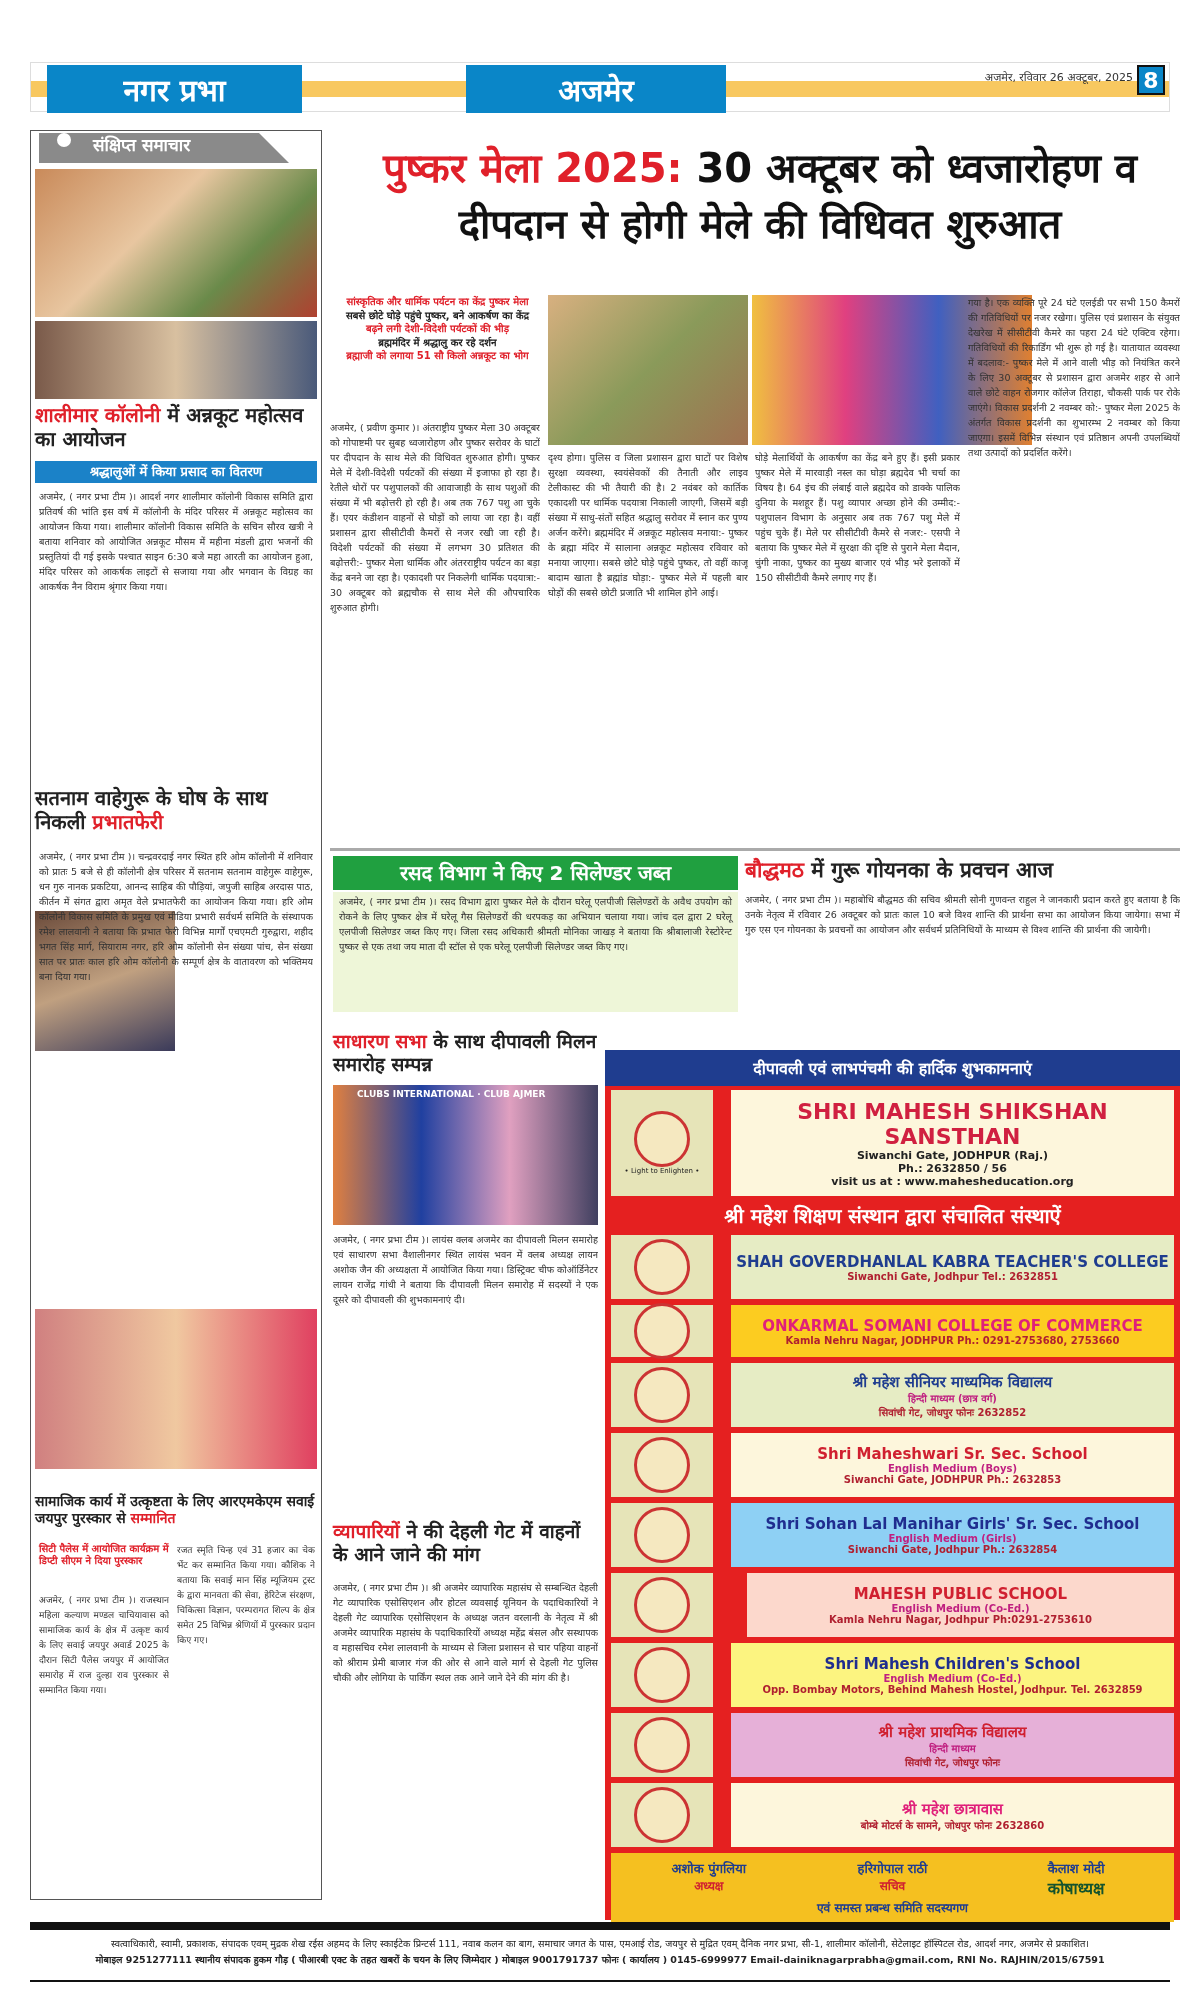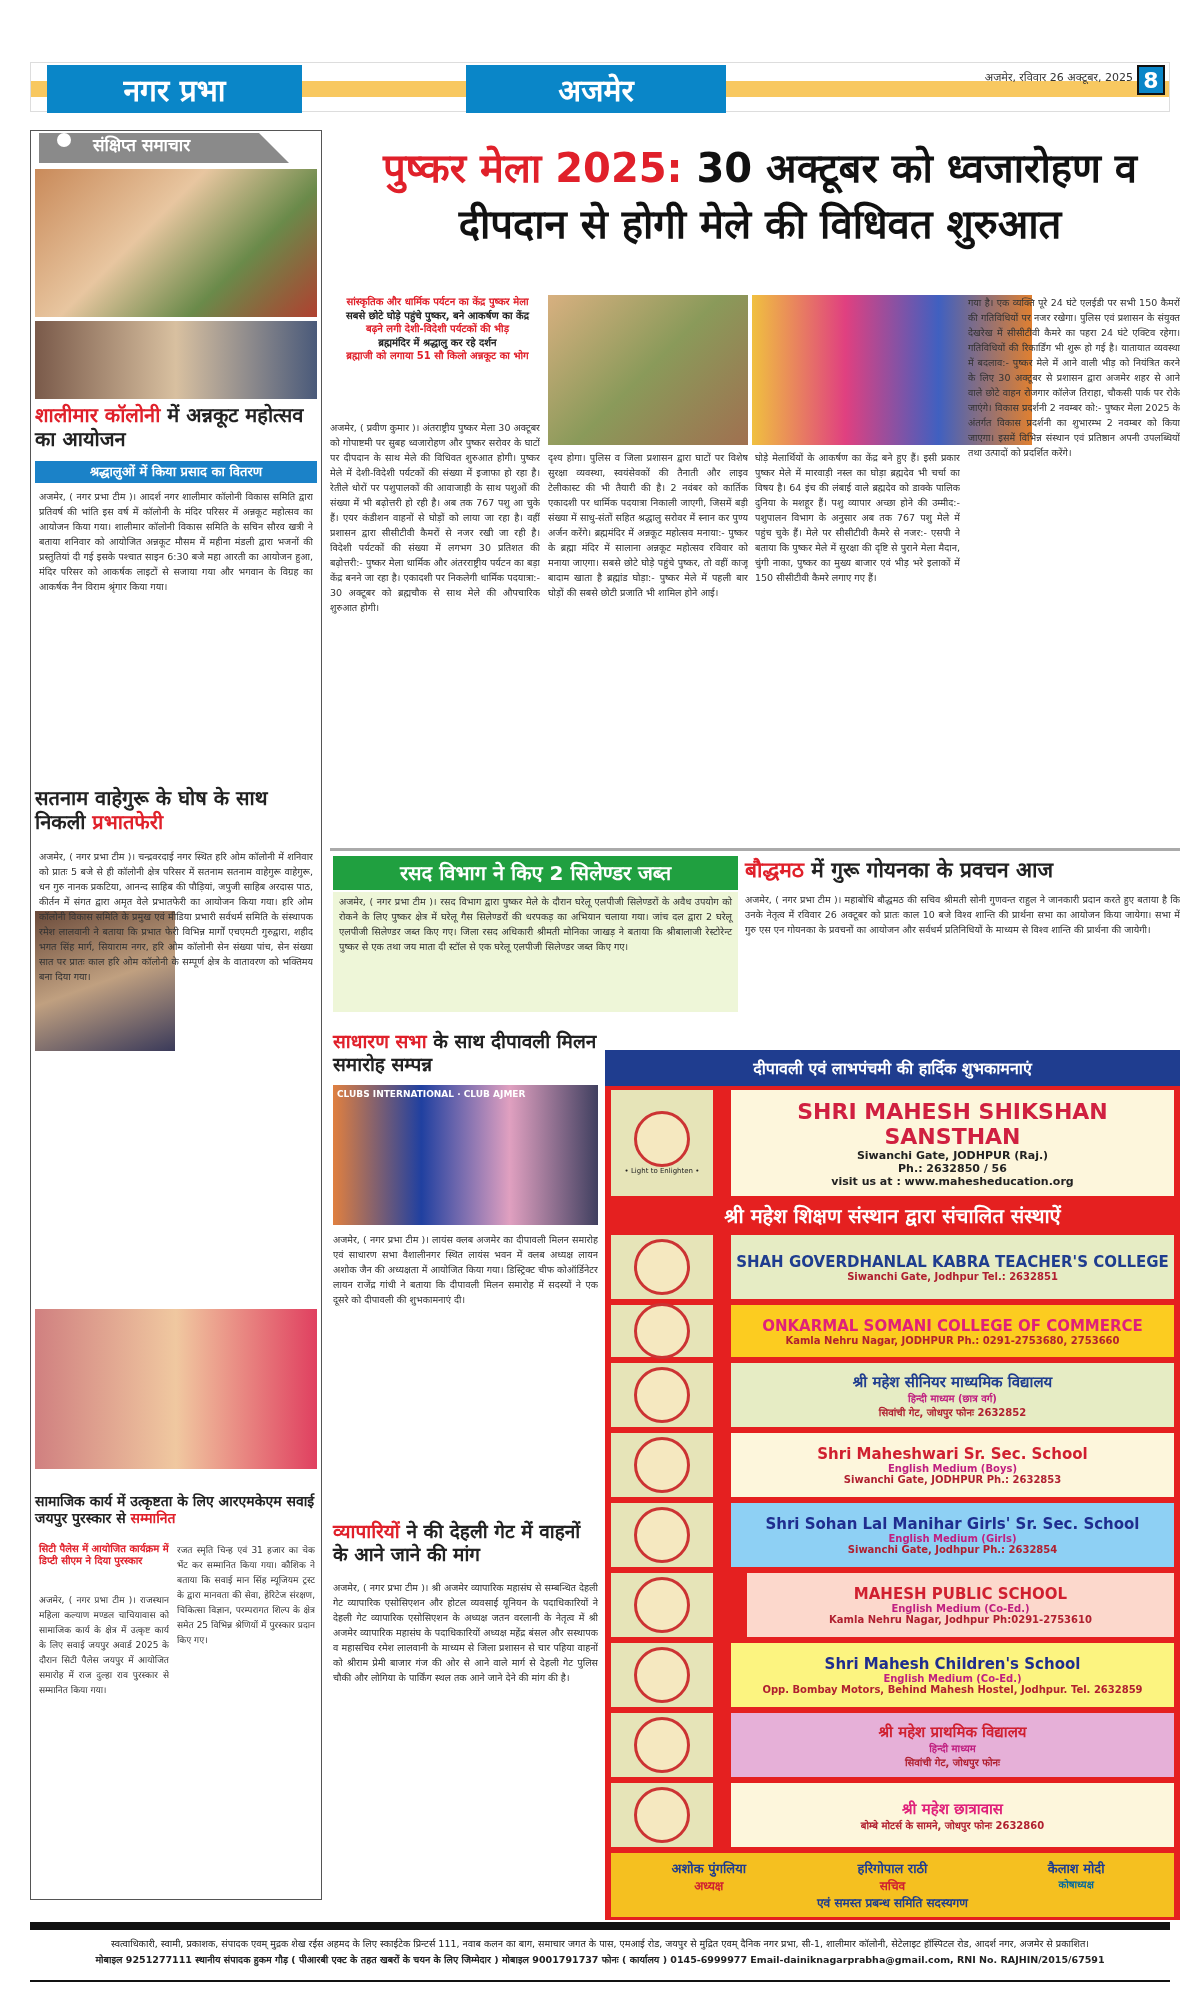--- a/index.html
+++ b/index.html
@@ -6,21 +6,21 @@
 body{width:1200px;height:1995px;background:#fff;font-family:"DejaVu Sans","Liberation Sans",sans-serif;color:#222;position:relative;overflow:hidden}
 .abs{position:absolute}
 .header{left:30px;top:62px;width:1140px;height:50px;border:1px solid #ddd;background:#fff}
 .hstripe{position:absolute;left:0;right:0;top:18px;height:16px;background:#f8c860}
 .hbox{position:absolute;top:2px;height:48px;background:#0a86c8;color:#fff;font-weight:bold;font-size:30px;display:flex;align-items:center;justify-content:center;font-family:"DejaVu Sans",sans-serif}
 .hdate{position:absolute;right:36px;top:6px;font-size:11px;color:#333}
 .hpage{position:absolute;right:4px;top:2px;width:28px;height:30px;background:#0a86c8;color:#fff;font-weight:bold;font-size:22px;display:flex;align-items:center;justify-content:center;border:2px solid #111}
 .col-left{left:30px;top:130px;width:292px;height:1770px;border:1px solid #555}
 .sec-tag{position:absolute;left:8px;top:2px;width:250px;height:30px;background:#8a8a8a;color:#fff;font-weight:bold;font-size:17px;display:flex;align-items:flex-start;padding-left:18px;clip-path:polygon(0 0,88% 0,100% 100%,0 100%)}
 .sec-tag .dot{width:14px;height:14px;border-radius:50%;background:#fff;margin-right:22px}
-.photo{position:absolute;background:linear-gradient(135deg,#c98a5a,#e8c6a0 40%,#6a8a4a 70%,#b04030);}
+.photo{position:absolute;background:linear-gradient(135deg,#c98a5a,#e8c6a0 40%,#6a8a4a 70%,#b04030);padding-left:20px;}
 .hl{position:absolute;font-weight:bold;line-height:1.2}
 .red{color:#e0202a}
 .body-text{position:absolute;font-size:9.5px;line-height:15px;color:#333;text-align:justify;overflow:hidden}
 .bar-blue{position:absolute;background:#1b82c8;color:#fff;font-weight:bold;text-align:center}
 .main-title{left:330px;top:140px;width:860px;text-align:center;font-weight:bold;font-size:40px;line-height:56px;color:#111}
 .sub-list{left:330px;top:295px;width:215px;text-align:center;font-size:10px;line-height:13.5px;font-weight:bold}
 .sub-list div:nth-child(odd){color:#e0202a}
 .divider{position:absolute;height:3px;background:#aaa}
 .green-bar{position:absolute;background:#20a040;color:#fff;font-weight:bold;text-align:center}
 .ad{left:605px;top:1050px;width:575px;height:870px;background:#e52020;padding:6px}
@@ -207,21 +207,21 @@
     <div>
         <div style="color:#1f3d8f;font-size:13px">अशोक पुंगलिया</div>
         <div style="color:#d02030;font-size:12px">अध्यक्ष</div>
       </div>
     <div>
         <div style="color:#1f3d8f;font-size:13px">हरिगोपाल राठी</div>
         <div style="color:#d02030;font-size:12px">सचिव</div>
       </div>
     <div>
         <div style="color:#1f3d8f;font-size:13px">कैलाश मोदी</div>
-        <div style="color:#0369a1;font-size:10px">कोषाध्यक्ष</div>
+        <div style="color:#14532d;font-size:16px">कोषाध्यक्ष</div>
       </div>
     <div style="grid-column:1/4;color:#1f3d8f;font-size:12px">एवं समस्त प्रबन्ध समिति सदस्यगण</div>
   </div>
 </div>
 
 <div class="abs footer">
   <div>स्वत्वाधिकारी, स्वामी, प्रकाशक, संपादक एवम् मुद्रक शेख रईस अहमद के लिए स्काईटेक प्रिन्टर्स 111, नवाब कलन का बाग, समाचार जगत के पास, एमआई रोड, जयपुर से मुद्रित एवम् दैनिक नगर प्रभा, सी-1, शालीमार कॉलोनी, सेटेलाइट हॉस्पिटल रोड, आदर्श नगर, अजमेर से प्रकाशित।</div>
   <div style="font-weight:bold">मोबाइल 9251277111 स्थानीय संपादक हुकम गौड़ ( पीआरबी एक्ट के तहत खबरों के चयन के लिए जिम्मेदार )  मोबाइल 9001791737 फोनः ( कार्यालय ) 0145-6999977 Email-dainiknagarprabha@gmail.com, RNI No. RAJHIN/2015/67591</div>
 </div>
 

